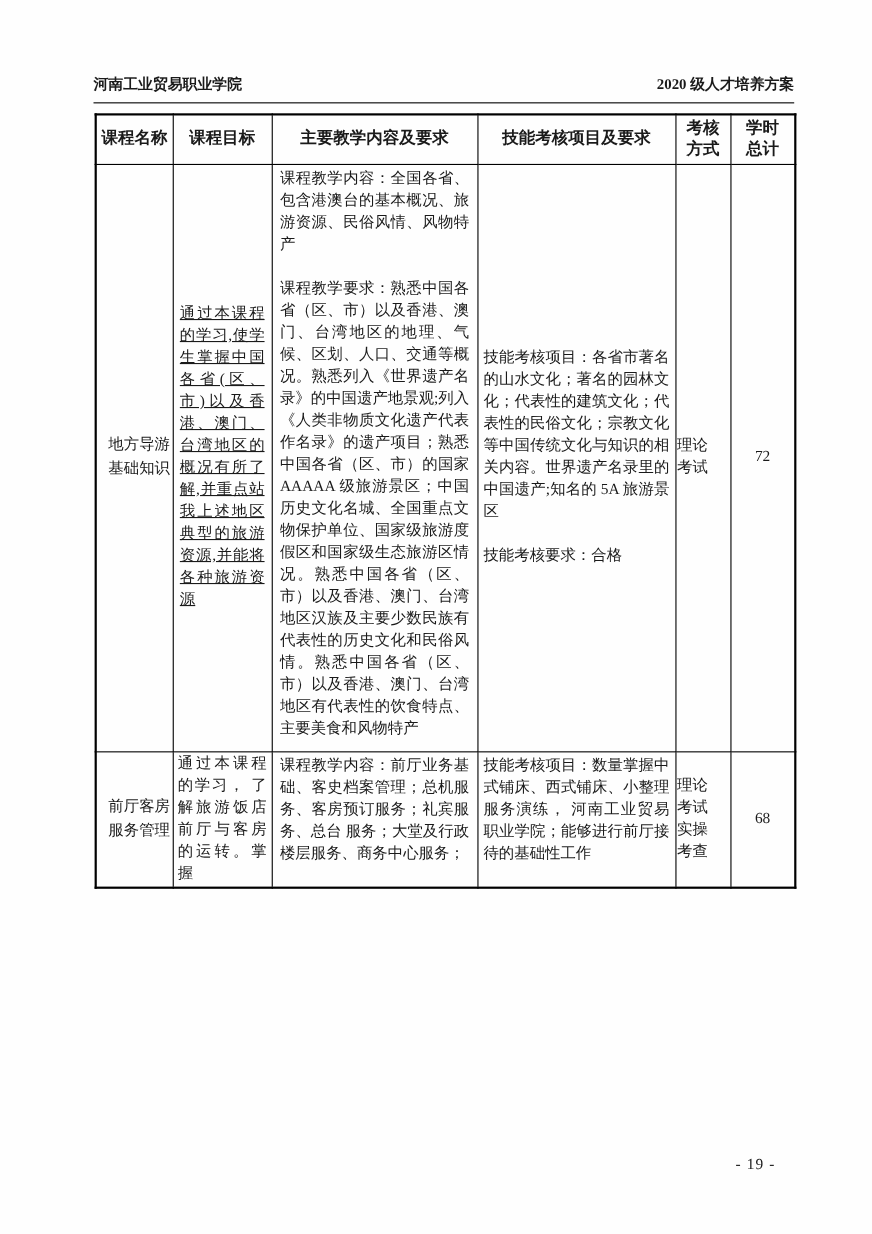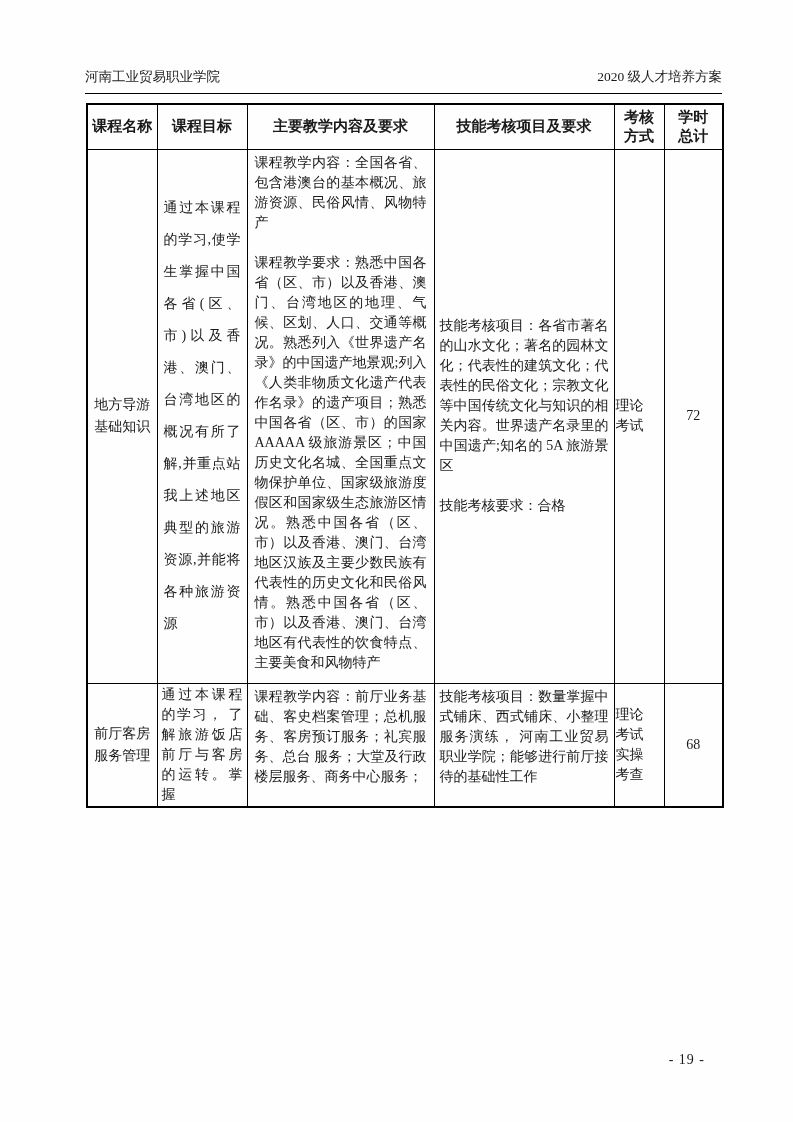--- a/index.html
+++ b/index.html
@@ -18,20 +18,21 @@
     left: 85px;
     top: 68px;
     width: 637px;
     display: flex;
     justify-content: space-between;
     align-items: flex-end;
     font-size: 13.5px;
     line-height: 18px;
     border-bottom: 1.6px solid #000;
     padding-bottom: 7px;
+    font-weight: bold;
   }
   table.curriculum {
     position: absolute;
     left: 86px;
     top: 103px;
     width: 636px;
     border-collapse: collapse;
     table-layout: fixed;
     border: 2px solid #000;
   }
@@ -53,32 +54,32 @@
   tr.r1 { height: 223px; }
   tr.r2 { height: 534px; }
   tr.r3 { height: 107px; }
   .curriculum td {
     font-size: 14px;
     line-height: 20px;
     vertical-align: middle;
     padding: 2px 6px;
   }
   td.name {
-    text-align: center;
+    text-align: right;
     white-space: pre-line;
     padding: 2px 2px;
     line-height: 22px;
   }
   td.obj {
     text-align: justify;
     text-justify: inter-character;
     padding: 2px 6px;
   }
   tr.r1 td.obj { vertical-align: top; padding-top: 3px; }
-  tr.r2 td.obj { line-height: 32px; vertical-align: middle; }
+  tr.r2 td.obj { line-height: 20px; vertical-align: middle; text-decoration: underline; }
   tr.r3 td.obj { vertical-align: top; padding: 1px 4px; }
   td.content, td.assess {
     text-align: justify;
     text-justify: inter-character;
     white-space: pre-line;
     vertical-align: top;
     padding: 3px 7px;
     line-height: 20px;
   }
   td.assess { padding: 3px 5px; }

